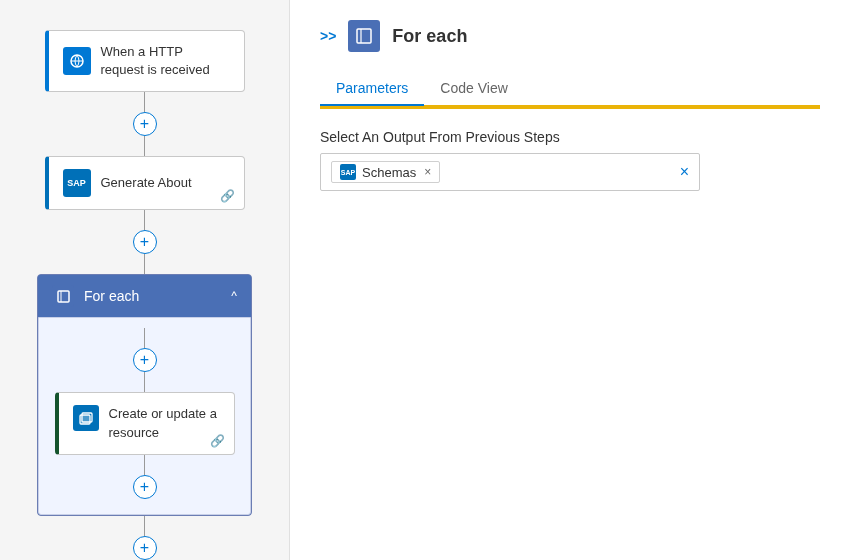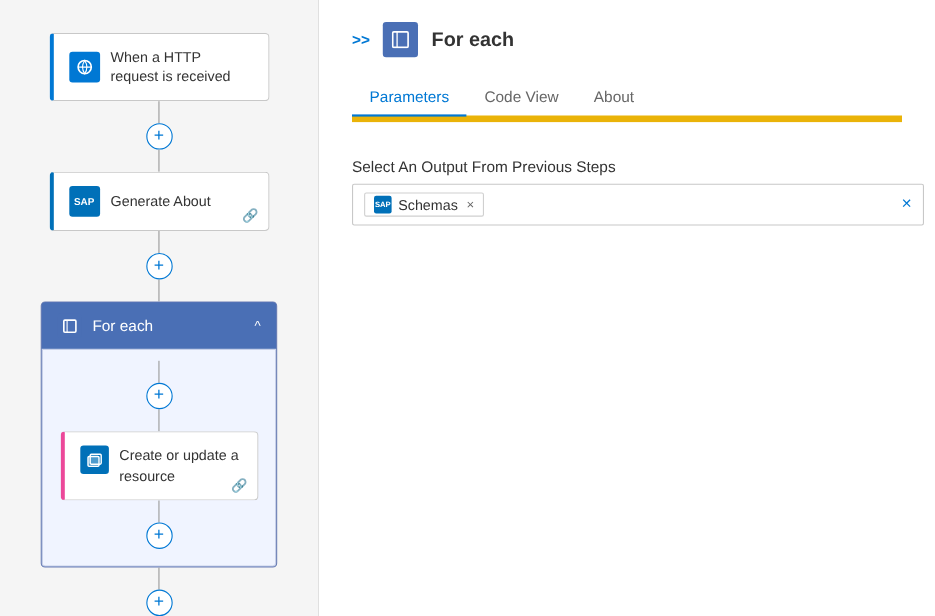--- a/index.html
+++ b/index.html
@@ -71,21 +71,21 @@
       padding: 12px 14px;
       width: 180px;
       display: flex;
       align-items: flex-start;
       gap: 10px;
       cursor: pointer;
       position: relative;
     }
 
     .node-card-inner.sap-node {
-      border-left: 4px solid #ec4899;
+      border-left: 4px solid #14532d;
     }
 
     .node-icon {
       width: 28px;
       height: 28px;
       border-radius: 3px;
       display: flex;
       align-items: center;
       justify-content: center;
       flex-shrink: 0;
@@ -240,22 +240,22 @@
       align-items: center;
       justify-content: center;
       color: white;
       font-size: 14px;
     }
 
     
     .tabs {
       display: flex;
       gap: 0;
-      border-bottom: 6px solid #eab308;
-      margin-bottom: 32px;
+      border-bottom: 4px solid #eab308;
+      margin-bottom: 20px;
       align-items: center;
     }
 
     .tab {
       padding: 8px 16px;
       font-size: 14px;
       color: #666;
       cursor: pointer;
       border-bottom: 2px solid transparent;
       margin-bottom: -1px;
@@ -275,21 +275,21 @@
       font-weight: 400;
     }
 
     .output-input {
       display: flex;
       align-items: center;
       border: 1px solid #c8c8c8;
       border-radius: 2px;
       padding: 6px 10px;
       background: #fff;
-      width: 520px;
+      width: 380px;
       min-height: 38px;
     }
 
     .output-tag {
       display: flex;
       align-items: center;
       gap: 6px;
       background: #fff;
       border: 1px solid #d0d0d0;
       border-radius: 2px;
@@ -422,21 +422,20 @@
         <rect x="1" y="1" width="14" height="14" rx="1" stroke="white" stroke-width="1.5" fill="none"></rect>
         <line x1="5" y1="1" x2="5" y2="15" stroke="white" stroke-width="1.2"></line>
       </svg>
     </div>
     <span class="panel-title">For each</span>
   </div>
 
   <div class="tabs">
     <div class="tab active">Parameters</div>
     <div class="tab">Code View</div>
-    <div class="tab">About</div>
   </div>
 
   <div>
     <div class="field-label">Select An Output From Previous Steps</div>
 
     <div class="output-input">
       <div class="output-tag">
         <div class="tag-icon">
           <span style="font-size:7px;font-weight:700;">SAP</span>
         </div>

